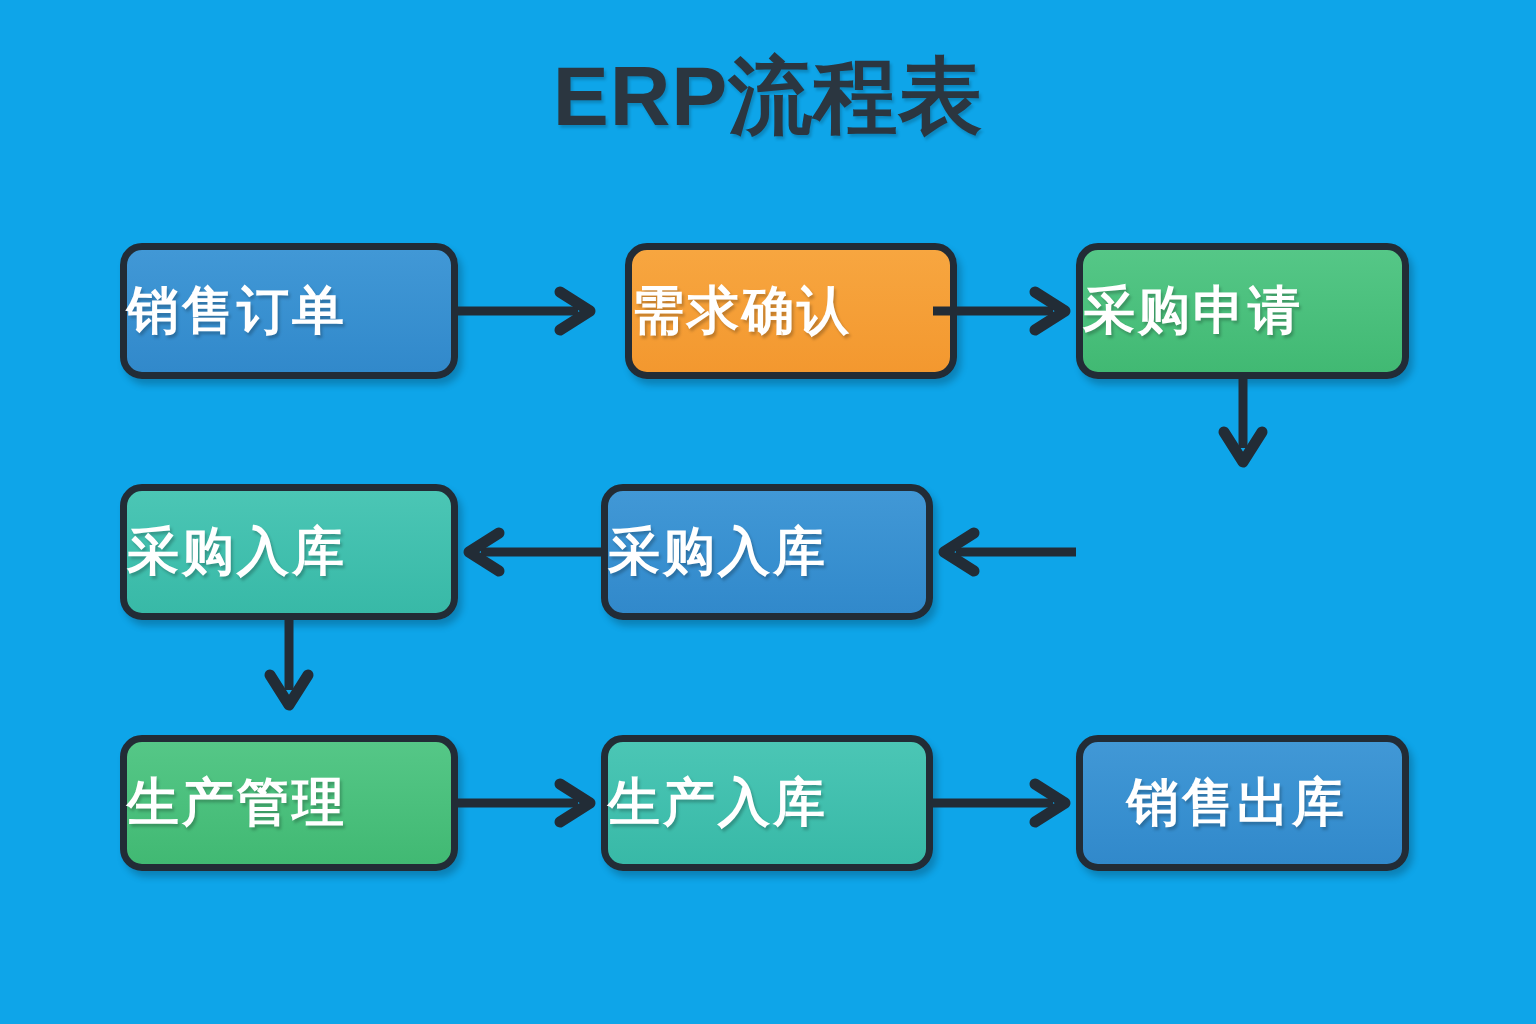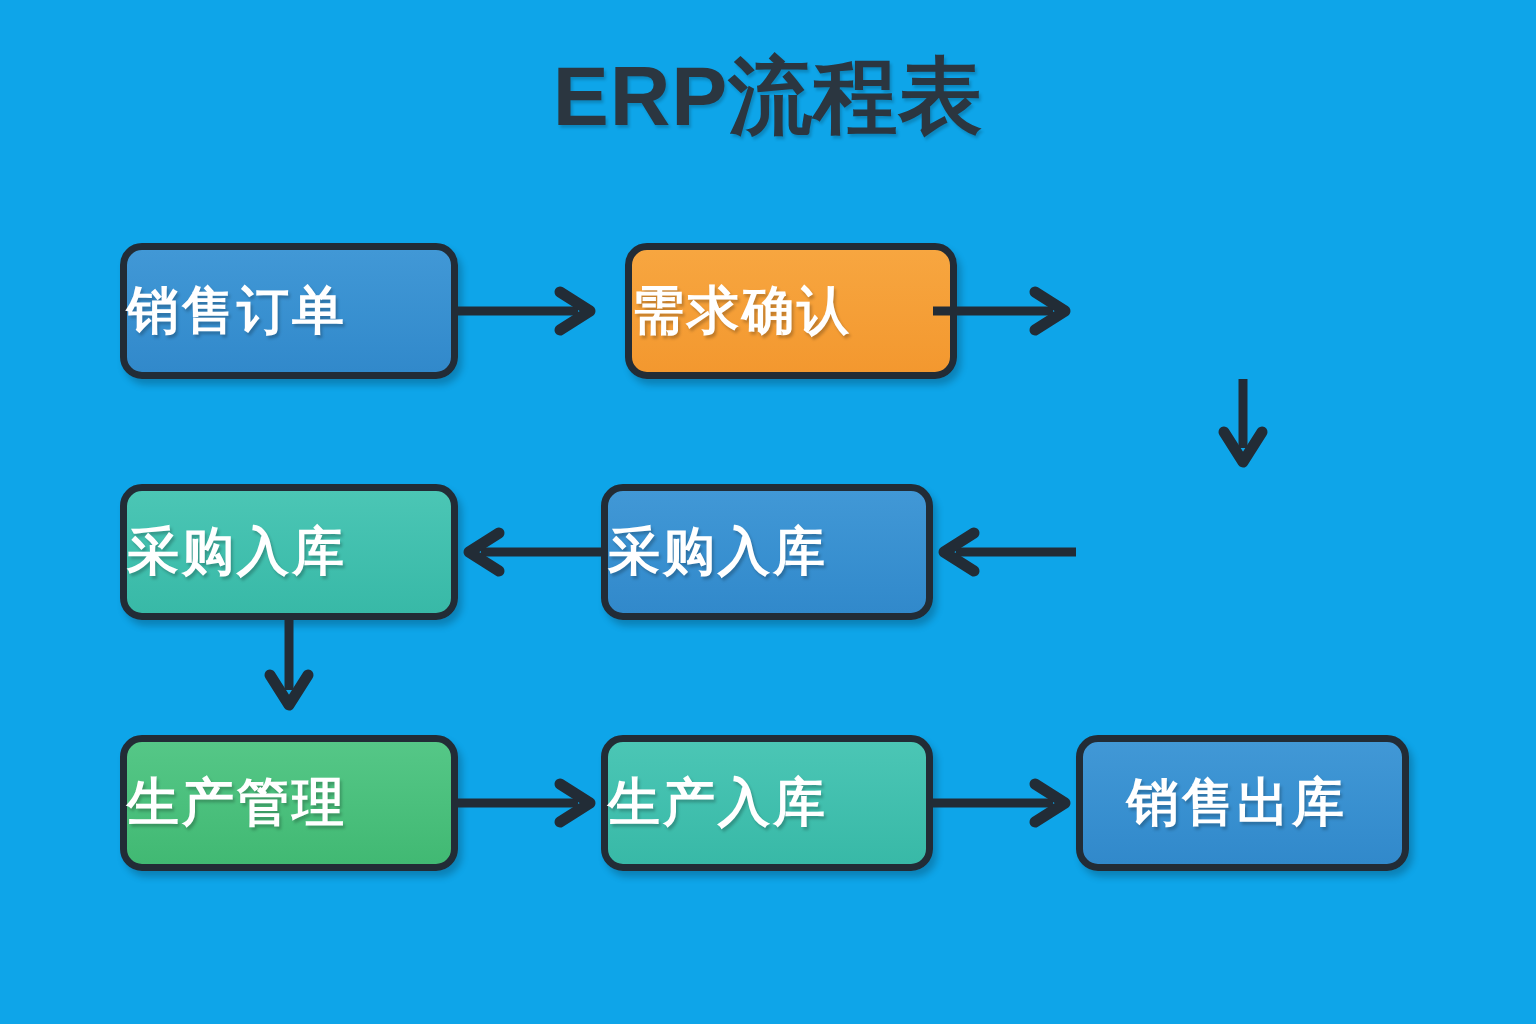--- a/index.html
+++ b/index.html
@@ -88,20 +88,23 @@
   <div id="title">ERP流程表</div>
 
   <div class="node c-blue" style="left:120px; top:243px; width:338px; height:136px;">
     <span class="node-label">销售订单</span>
   </div>
 
   <div class="node c-orange" style="left:625px; top:243px; width:332px; height:136px;">
     <span class="node-label">需求确认</span>
   </div>
 
+  <div class="node c-green" style="left:1076px; top:243px; width:333px; height:136px;">
+    <span class="node-label">采购申请</span>
+  </div>
 
   <div class="node c-teal" style="left:120px; top:484px; width:338px; height:136px;">
     <span class="node-label">采购入库</span>
   </div>
 
   <div class="node c-blue" style="left:601px; top:484px; width:332px; height:136px;">
     <span class="node-label">采购入库</span>
   </div>
 
 

